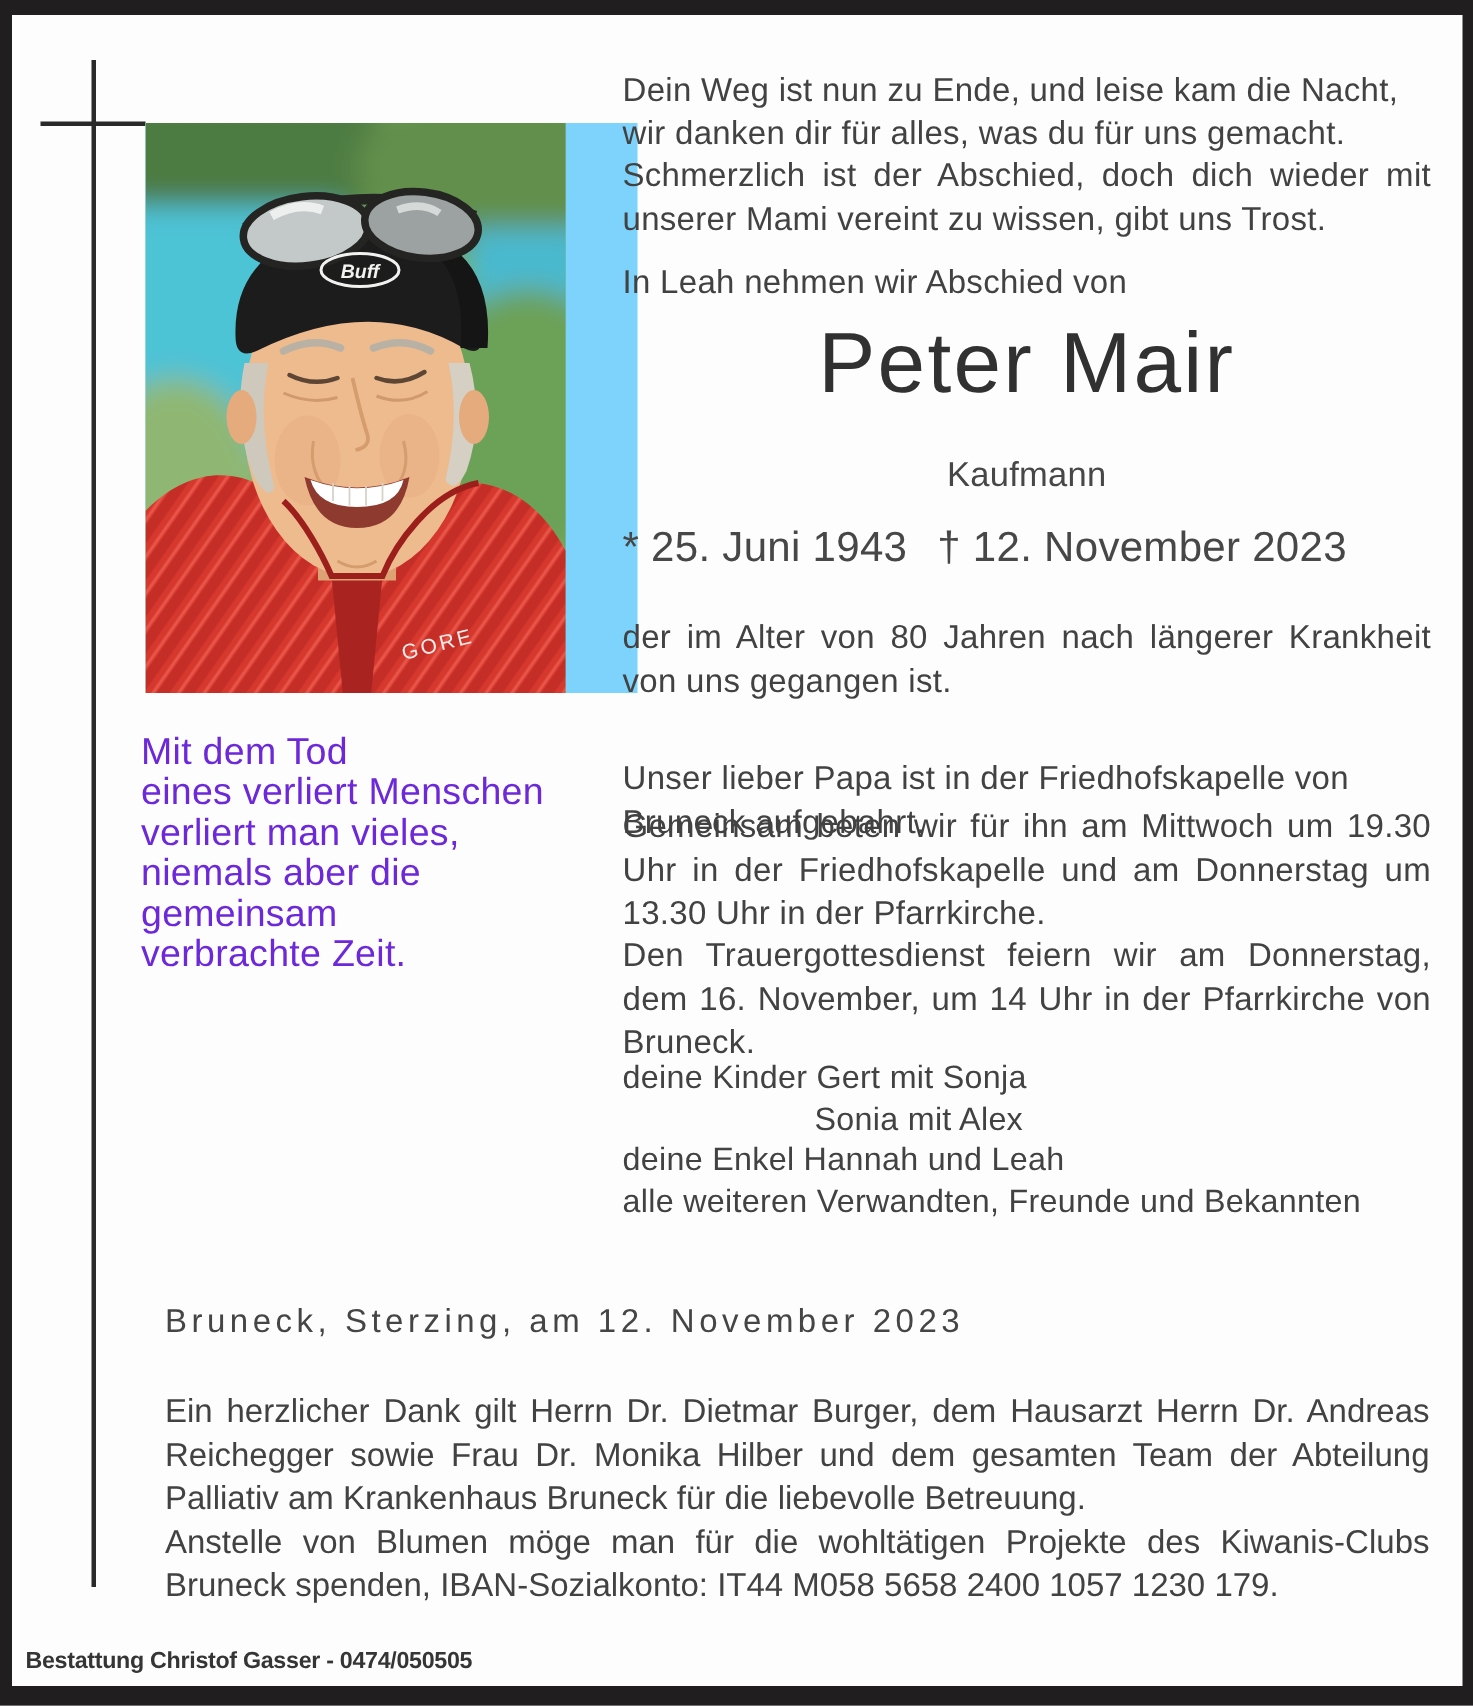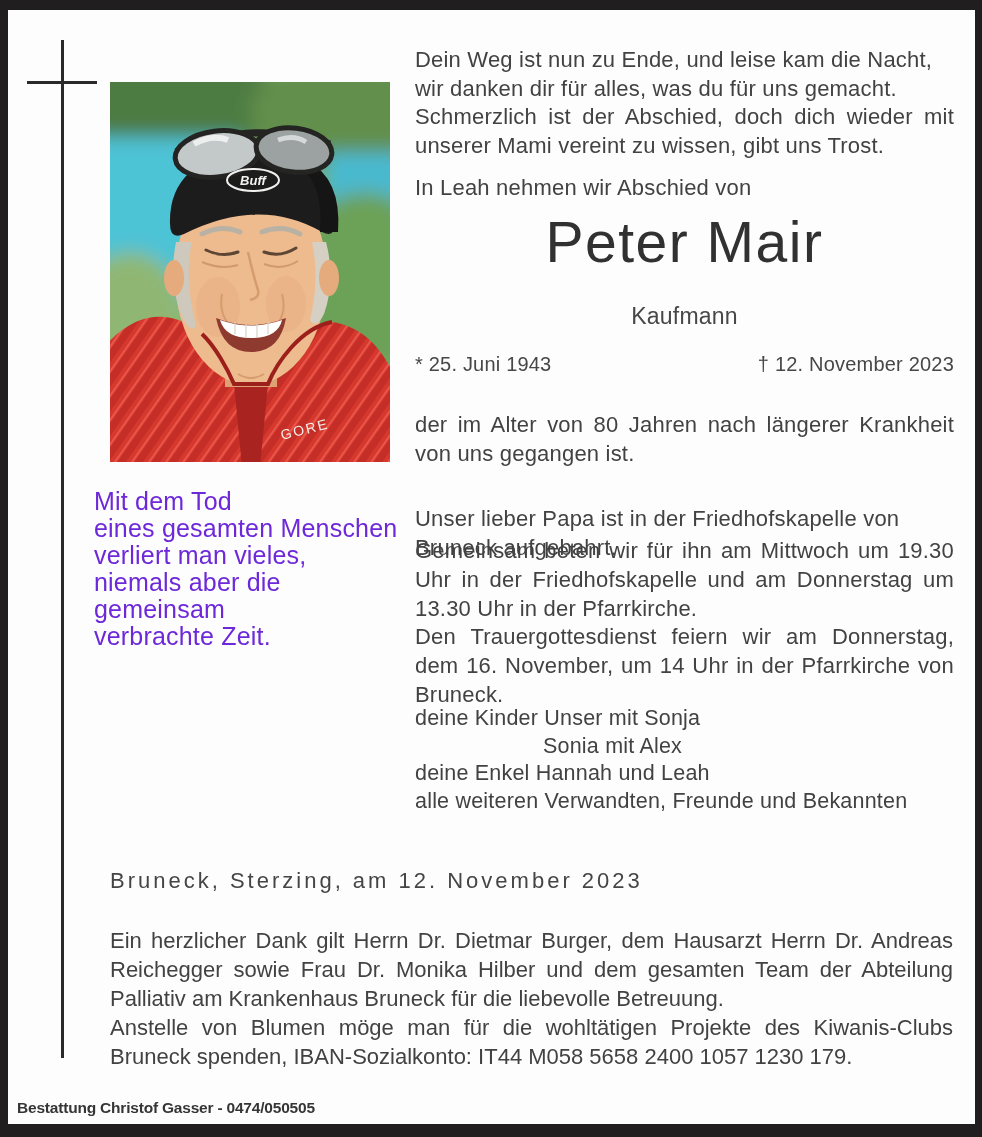--- a/index.html
+++ b/index.html
@@ -12,39 +12,39 @@
   }
   .page{position:absolute;inset:0;background:#211e1f;}
   .card{
     position:absolute;left:8px;top:10px;width:967px;height:1114px;
     background:#fdfdfd;color:#424242;
   }
   
   .cross-stem{position:absolute;left:53px;top:30px;width:3px;height:1018px;background:#2a2a2a;}
   .cross-bar{position:absolute;left:19px;top:71px;width:70px;height:3px;background:#2a2a2a;}
   
-  .photo{position:absolute;left:102px;top:72px;width:280px;height:380px;overflow:hidden;background:#84cc16;}
+  .photo{position:absolute;left:89px;top:72px;width:328px;height:380px;overflow:hidden;background:#7dd3fc;}
   .photo svg{display:block;}
   
   .quote{
     position:absolute;left:86px;top:478px;width:312px;
     text-align:left;font-size:25px;line-height:27px;color:#6d28d9;letter-spacing:.2px;
   }
   
   .rc{position:absolute;left:407px;width:539px;font-size:22px;line-height:29px;color:#424242;letter-spacing:.2px;}
   .just{text-align:justify;}
   .p1{top:35px;}
   .p2{top:92px;}
   .p3{top:163px;}
   .name{
     top:200px;text-align:center;font-size:57px;line-height:64px;color:#313131;
     letter-spacing:1.5px;font-weight:400;
   }
   .profession{top:292px;text-align:center;font-size:23px;color:#474747;}
-  .dates{top:340px;display:flex;justify-content:space-between;gap:55px;font-size:20px;color:#474747;}
+  .dates{top:340px;display:flex;justify-content:flex-start;gap:20px;font-size:28px;color:#474747;}
   .o1{top:400px;}
   .o2{top:463px;margin-top:31px;}
   .o3{top:526px;}
   .o4{top:612px;}
   .mourning{top:695px;line-height:27.5px;font-size:21.5px;}
   .mourners div{white-space:nowrap;}
   .mourners div:nth-child(2){padding-left:128px;}
   
   .placedate{
     position:absolute;left:102px;top:858px;font-size:22px;letter-spacing:3px;color:#454545;
@@ -144,21 +144,21 @@
         <text x="143" y="103" text-anchor="middle" font-family="Liberation Sans, sans-serif" font-size="13" font-style="italic" font-weight="bold" fill="#f2f2f0">Buff</text>
 
         <text x="196" y="352" text-anchor="middle" font-family="Liberation Sans, sans-serif" font-size="14" letter-spacing="2" fill="#f4eeea" transform="rotate(-14 196 352)">GORE</text>
 
         <path d="M92,252 C105,264 118,288 124,302 L158,302 C166,282 190,246 222,240" stroke="#9c1f1b" stroke-width="4" fill="none"></path>
       </svg>
     </div>
 
     <div class="quote">
       <div>Mit dem Tod</div>
-      <div>eines gesamten Menschen</div>
+      <div>eines verliert Menschen</div>
       <div>verliert man vieles,</div>
       <div>niemals aber die gemeinsam</div>
       <div>verbrachte Zeit.</div>
     </div>
 
     <div class="rc p1">
       <div>Dein Weg ist nun zu Ende, und leise kam die Nacht,</div>
       <div>wir danken dir für alles, was du für uns gemacht.</div>
     </div>
 
@@ -175,21 +175,21 @@
       <span>† 12. November 2023</span>
     </div>
 
     <div class="rc o1 just">der im Alter von 80 Jahren nach längerer Krankheit von uns gegangen ist.</div>
     <div class="rc o2">Unser lieber Papa ist in der Friedhofskapelle von Bruneck aufgebahrt.</div>
     <div class="rc o3 just">Gemeinsam beten wir für ihn am Mittwoch um 19.30 Uhr in der Friedhofskapelle und am Donnerstag um 13.30 Uhr in der Pfarrkirche.</div>
     <div class="rc o4 just">Den Trauergottesdienst feiern wir am Donnerstag, dem 16. November, um 14 Uhr in der Pfarrkirche von Bruneck.</div>
 
     <div class="rc mourning">
       <div class="mourners">
-        <div>deine Kinder Unser mit Sonja</div>
+        <div>deine Kinder Gert mit Sonja</div>
         <div>Sonia mit Alex</div>
         <div>deine Enkel Hannah und Leah</div>
         <div>alle weiteren Verwandten, Freunde und Bekannten</div>
       </div>
     </div>
 
     <div class="placedate">Bruneck, Sterzing, am 12. November 2023</div>
 
     <div class="thanks">Ein herzlicher Dank gilt Herrn Dr. Dietmar Burger, dem Hausarzt Herrn Dr. Andreas Reichegger sowie Frau Dr. Monika Hilber und dem gesamten Team der Abteilung Palliativ am Krankenhaus Bruneck für die liebevolle Betreuung.</div>
 

